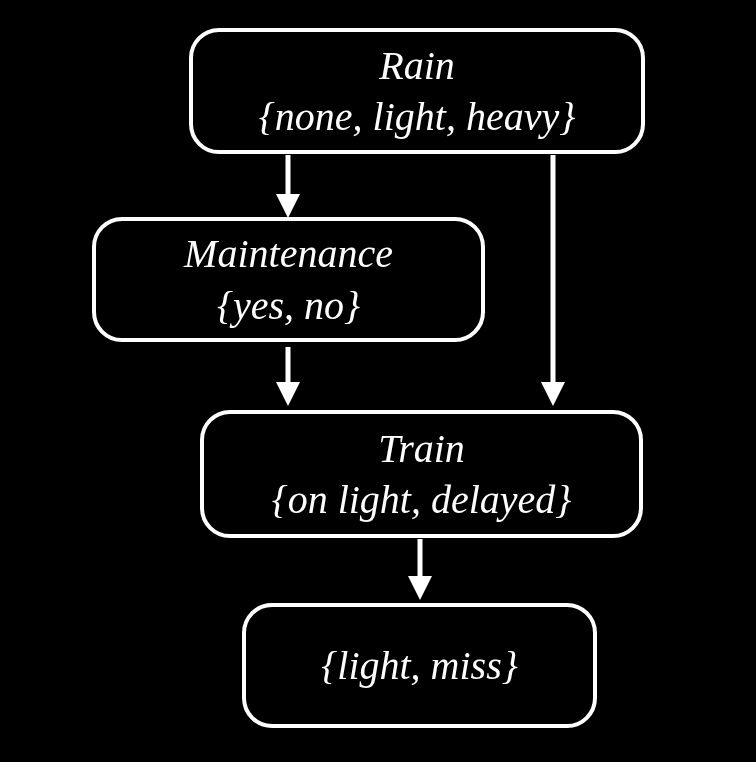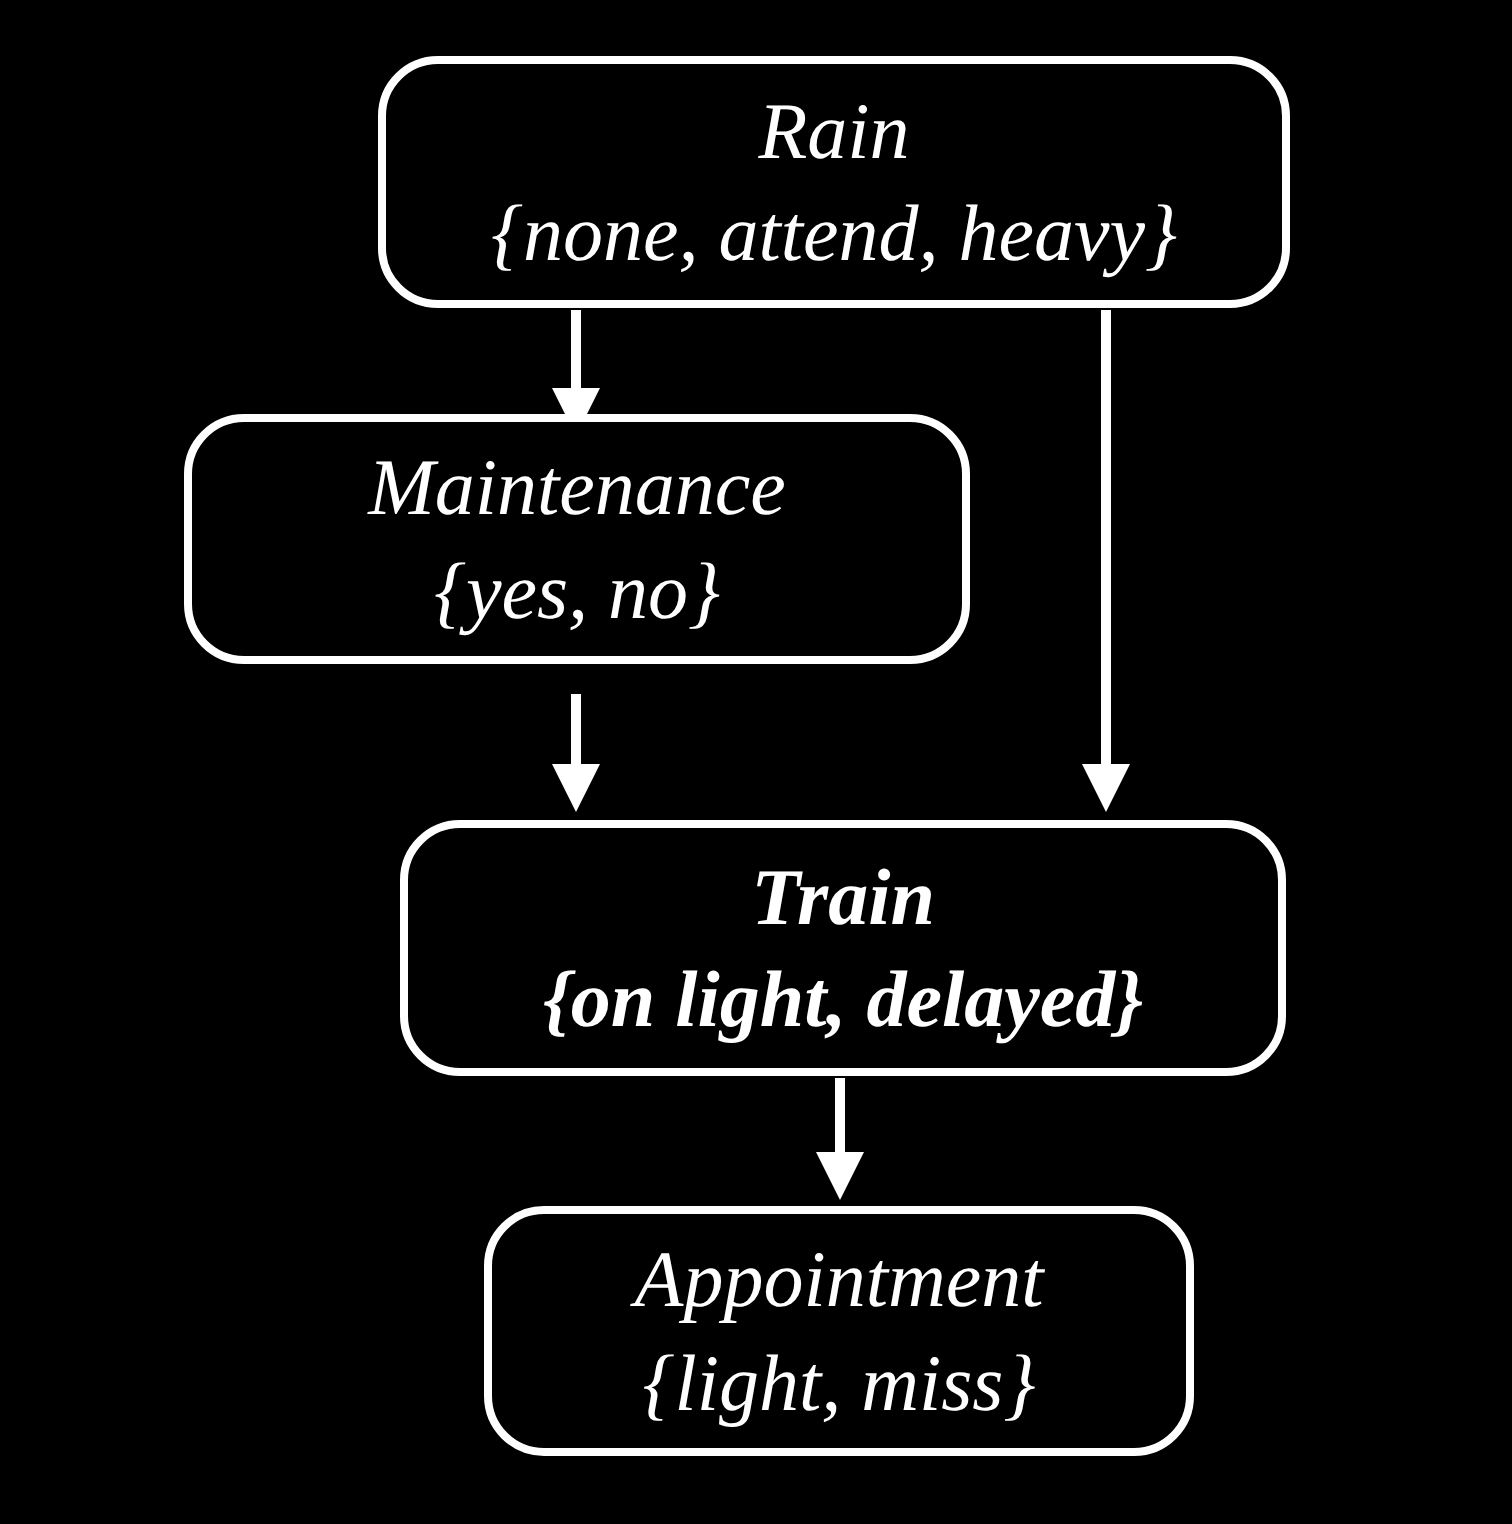--- a/index.html
+++ b/index.html
@@ -37,22 +37,22 @@
     flex-direction: column;
     align-items: center;
     justify-content: center;
     text-align: center;
     font-style: italic;
     font-size: 40px;
     line-height: 1.28;
     white-space: nowrap;
   }
   #node-rain        { left: 189px; top:  28px; width: 456px; height: 126px; }
-  #node-maintenance { left:  92px; top: 207px; width: 393px; height: 125px; }
-  #node-train       { left: 200px; top: 410px; width: 443px; height: 128px; font-weight: bold; }
+  #node-maintenance { left:  92px; top: 217px; width: 393px; height: 125px; }
+  #node-train       { left: 200px; top: 410px; width: 443px; height: 128px; }
   #node-appointment { left: 242px; top: 603px; width: 355px; height: 125px; }
   .edge-line {
     stroke: #ffffff;
     stroke-width: 5;
   }
   .edge-head {
     fill: #ffffff;
     stroke: none;
   }
 </style>
@@ -79,31 +79,30 @@
     </g>
 
     <g>
       <line class="edge-line" x1="420" y1="539" x2="420" y2="577"></line>
       <polygon class="edge-head" points="420,600 408,576 432,576"></polygon>
     </g>
   </svg>
 
   <div class="node" id="node-rain">
     <div class="node-title">Rain</div>
-    <div class="node-values">{none, attend, heavy}</div>
+    <div class="node-values">{none, light, heavy}</div>
   </div>
 
   <div class="node" id="node-maintenance">
     <div class="node-title">Maintenance</div>
     <div class="node-values">{yes, no}</div>
   </div>
 
   <div class="node" id="node-train">
     <div class="node-title">Train</div>
     <div class="node-values">{on light, delayed}</div>
   </div>
 
   <div class="node" id="node-appointment">
-    <div class="node-title">Appointment</div>
     <div class="node-values">{light, miss}</div>
   </div>
 
 </div>
 
 </body></html>

